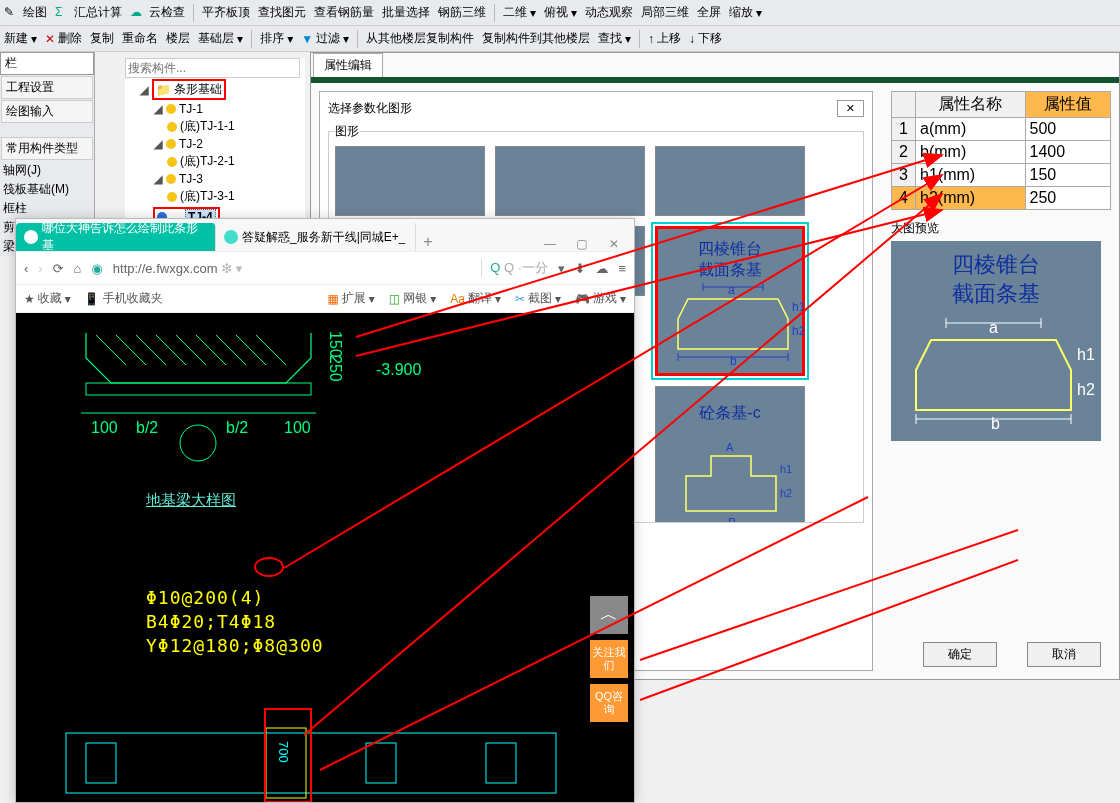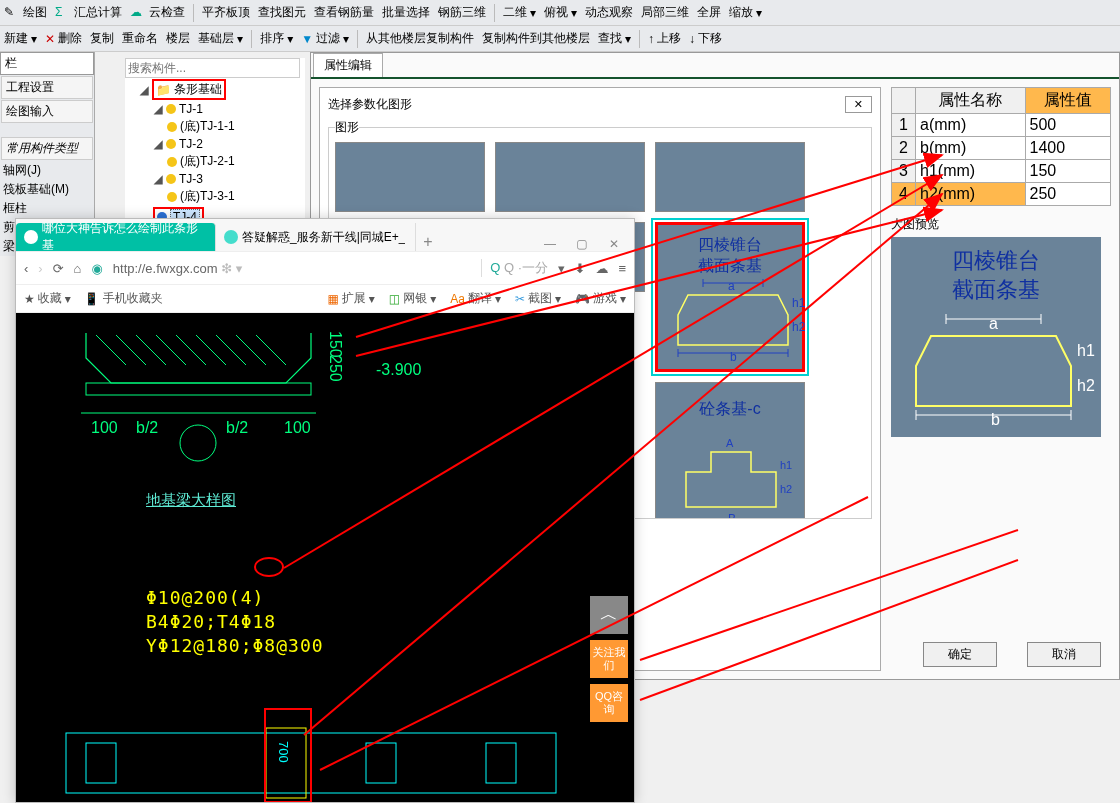--- a/index.html
+++ b/index.html
@@ -36,21 +36,21 @@
 .addr-bar { display:flex; align-items:center; height:34px; border-top:1px solid #eee; border-bottom:1px solid #eee; padding:0 8px; gap:10px; font-size:13px; color:#666; }
 .addr-bar .url { flex:1; overflow:hidden; white-space:nowrap; }
 
 .bookmark-bar { display:flex; align-items:center; height:28px; border-bottom:1px solid #eee; padding:0 8px; gap:14px; font-size:12px; color:#555; }
 .bookmark-bar .bk { display:flex; align-items:center; gap:3px; cursor:pointer; }
 
 .cad-view { position: relative; width: 100%; height: calc(100% - 94px); background: #000; overflow:hidden; }
 
 .right-panel { position:absolute; left:310px; top:52px; width:810px; height:628px; background:#fafafa; border:1px solid #999; }
 .right-panel .header-tab { display:inline-block; background:#fff; border:1px solid #aaa; border-bottom:none; padding:3px 10px; font-size:12px; margin-left:2px; }
-.right-panel .body { border-top:2px solid #14532d; padding:8px; height: calc(100% - 24px); display:flex; gap:10px; }
+.right-panel .body { border-top:6px solid #14532d; padding:8px; height: calc(100% - 24px); display:flex; gap:18px; }
 
 .param-panel { flex:1; border:1px solid #aaa; background:#fff; padding:8px; display:flex; flex-direction:column; }
 .param-panel .title-row { display:flex; align-items:center; margin-bottom:6px; }
 .param-panel .title { font-size:12px; }
 .param-panel .close-x { margin-left:auto; border:1px solid #999; padding:1px 8px; cursor:pointer; font-size:11px; }
 .shape-grid-wrap { border:1px solid #ccc; padding:6px; height: 400px; overflow:auto; }
 .shape-grid { display:grid; grid-template-columns: repeat(3, 150px); gap:10px; }
 .shape-cell { width:150px; height:70px; background:#6a8399; border:1px solid #888; }
 .shape-cell.tall { height:150px; position:relative; }
 .shape-cell.selected { border:3px solid red; outline:2px solid #00d0d0; outline-offset:2px; }
@@ -159,21 +159,21 @@
   <span class="item"><span>查找</span> ▾</span>
   <span class="sep"></span>
   <span class="item">↑ <span>上移</span></span>
   <span class="item">↓ <span>下移</span></span>
 </div>
 
 <div class="left-sidebar">
   <div class="title">栏</div>
   <div class="btn-like">工程设置</div>
   <div class="btn-like">绘图输入</div>
-  <div class="btn-like" style="margin-top:14px;font-style:italic;">常用构件类型</div>
+  <div class="btn-like" style="margin-top:14px;">常用构件类型</div>
   <div class="list-item">轴网(J)</div>
   <div class="list-item">筏板基础(M)</div>
   <div class="list-item">框柱</div>
   <div class="list-item">剪力墙(Q)</div>
   <div class="list-item">梁(L)</div>
 </div>
 
 <div class="tree-panel">
   <input class="tree-search" placeholder="搜索构件..." style="">
   <ul>
@@ -212,21 +212,21 @@
           <span class="node-icon" style="background:#f5c518;border-radius:50%;"></span>
           <span>TJ-3</span>
         </li>
       <ul>
           <li>
             <span class="node-icon" style="background:#f5c518;border-radius:50%;"></span>
             <span>(底)TJ-3-1</span>
           </li>
         </ul>
       <li>
-          <span class="hl-red" style="display:flex;align-items:center;gap:3px;">
+          <span class="hl-red" style="display:flex;align-items:center;gap:18px;font-weight:bold;">
             <span class="node-icon" style="background:#2a70d6;border-radius:50%;"></span>
             <span class="sel">TJ-4</span>
           </span>
         </li>
     </ul>
   </ul>
 </div>
 
 <div class="right-panel">
   <span class="header-tab">属性编辑</span>

